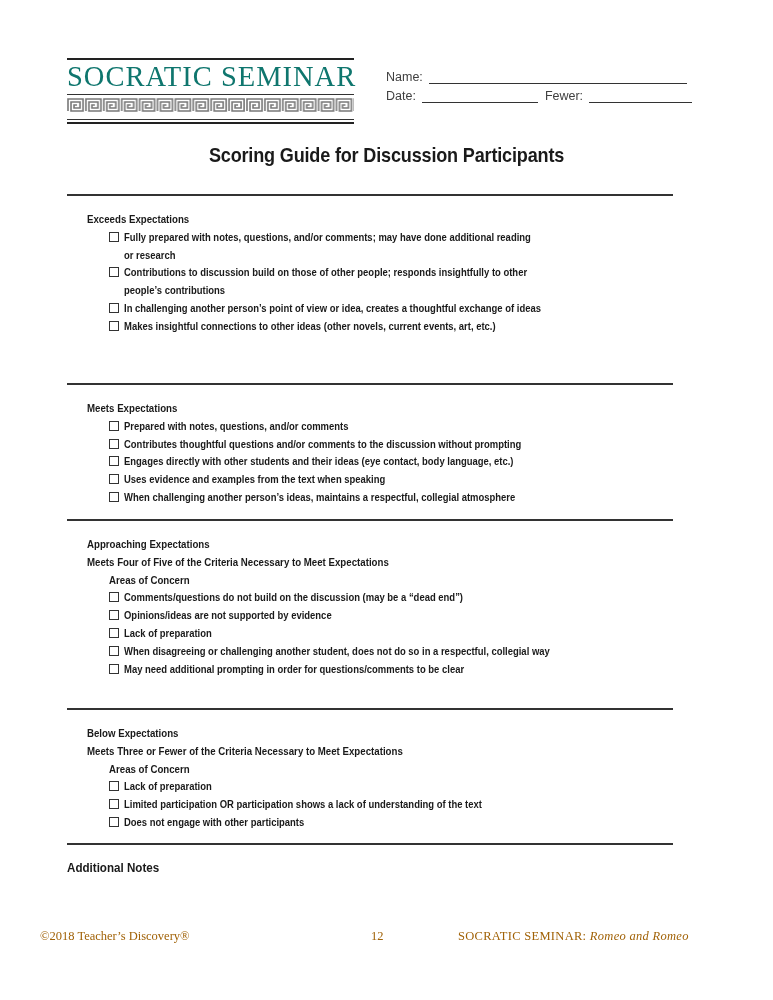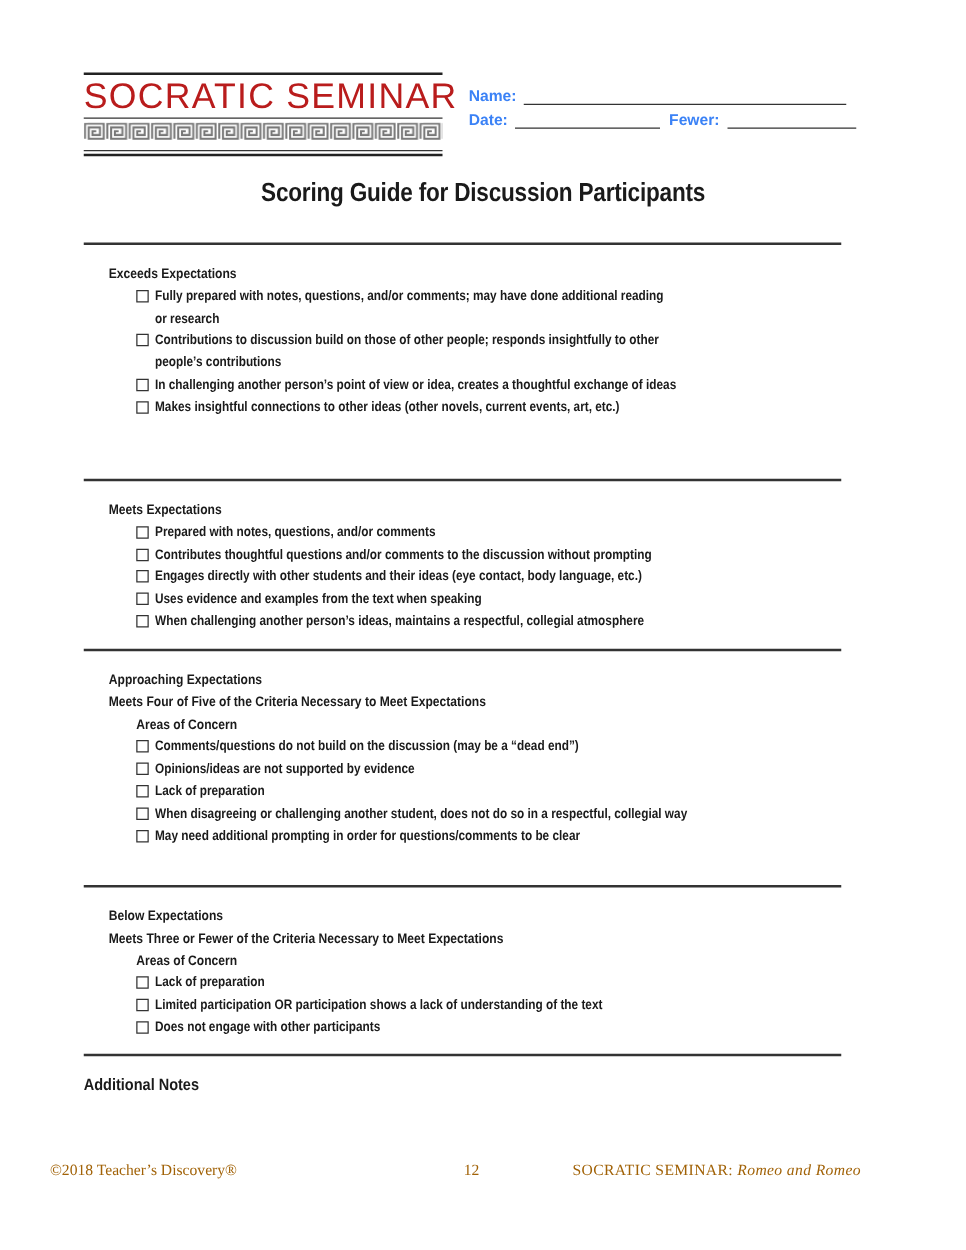--- a/index.html
+++ b/index.html
@@ -1,23 +1,23 @@
 <!DOCTYPE html>
 <html><head>
 <meta charset="utf-8">
 <style>
   html, body { margin:0; padding:0; background:#fff; }
   body { width:773px; height:1000px; position:relative; overflow:hidden; color:#1a1a1a;
          font-family:"Liberation Sans", sans-serif; }
   .logo { position:absolute; left:67px; top:58px; width:287px; }
   .logo .rule { height:2px; background:#222; }
   .logo .rule.thin { height:1px; background:#333; }
-  .logo .title { font-family:Liberation Sans, sans-serif; font-size:28.5px; letter-spacing:1px;
-                 line-height:30px; text-align:left; color:#b91c1c; white-space:nowrap; margin:2px 0 2px; }
-  .fields { position:absolute; left:375px; top:66px; font-size:12.5px; color:#3b82f6;font-weight:bold; }
+  .logo .title { font-family:Liberation Serif, serif; font-size:28.5px; letter-spacing:1px;
+                 line-height:30px; text-align:left; color:#0f766e; white-space:nowrap; margin:2px 0 2px; }
+  .fields { position:absolute; left:386px; top:66px; font-size:12.5px; color:#404040; }
   .field-row { display:flex; align-items:flex-end; height:18px; }
   .field-row .lbl { white-space:nowrap; }
   .field-row .line { border-bottom:1px solid #333; height:12px; margin-left:6px; }
   h1 { position:absolute; left:0; right:0; top:143px; margin:0; text-align:center;
        font-family:"Liberation Sans Narrow","Liberation Sans", sans-serif; font-size:21px; font-weight:bold;
        transform:scaleX(0.86); transform-origin:center; letter-spacing:-0.2px; }
   .hr { position:absolute; left:67px; width:606px; height:2px; background:#333; }
   .section { position:absolute; left:87px; font-size:11px; line-height:17.8px; }
   .section .heading { font-weight:bold; transform:scaleX(0.88); transform-origin:left; white-space:nowrap; }
   .section .sub { font-weight:bold; transform:scaleX(0.88); transform-origin:left; white-space:nowrap; }

